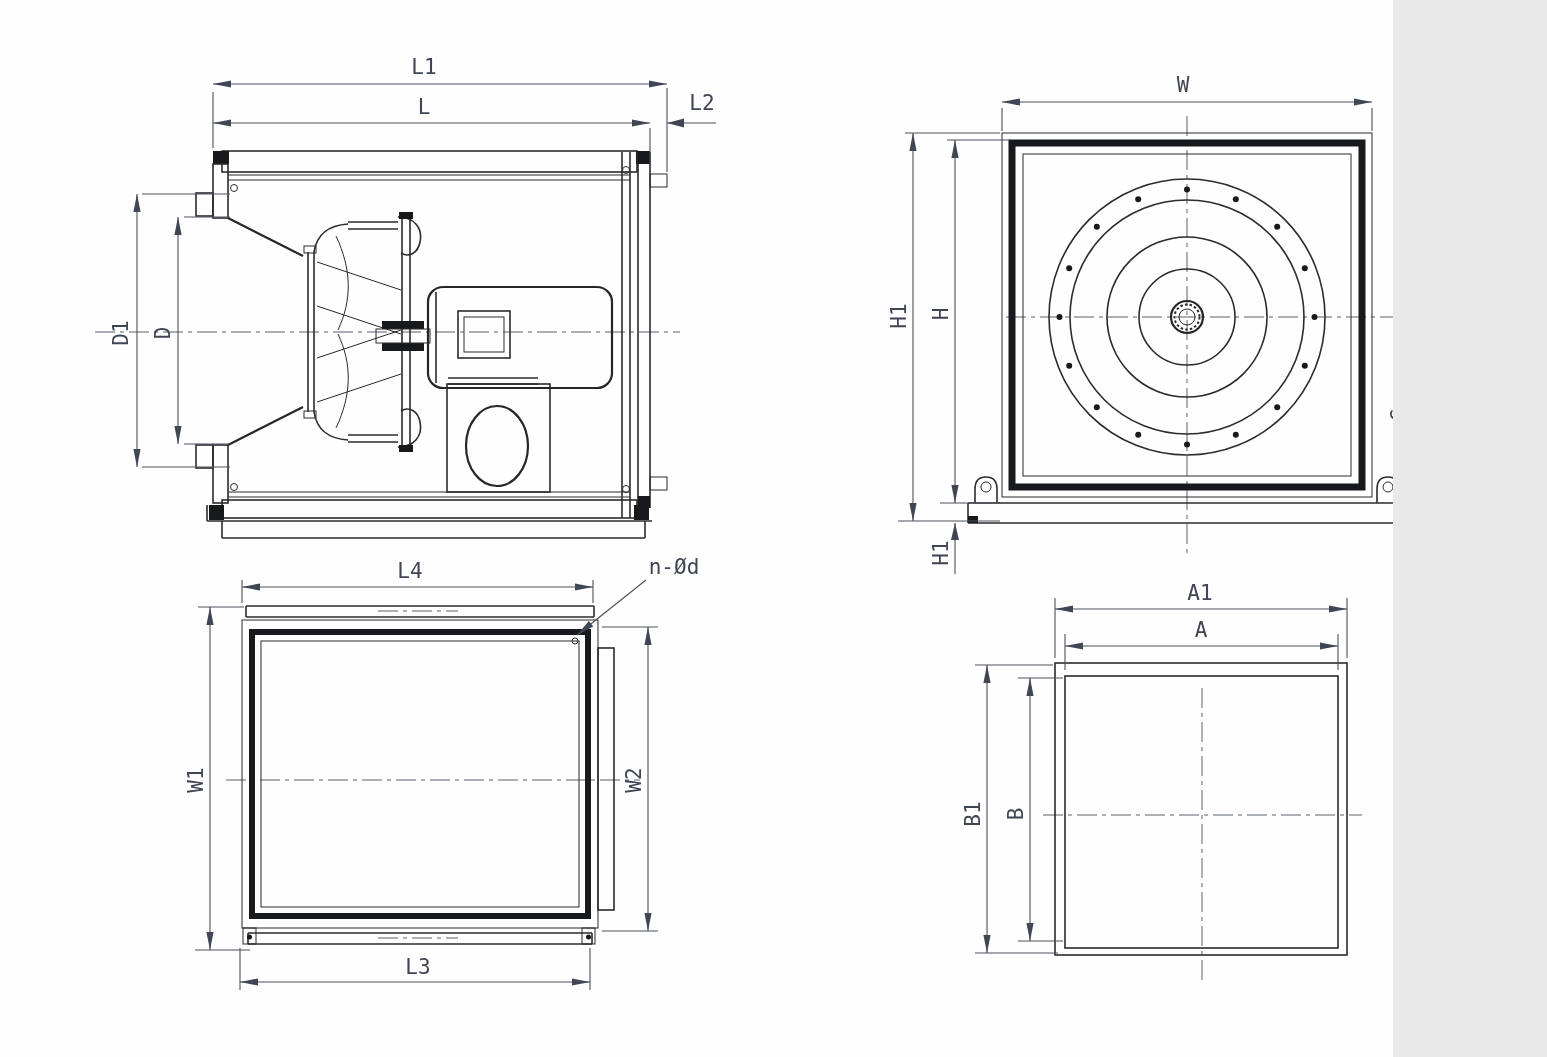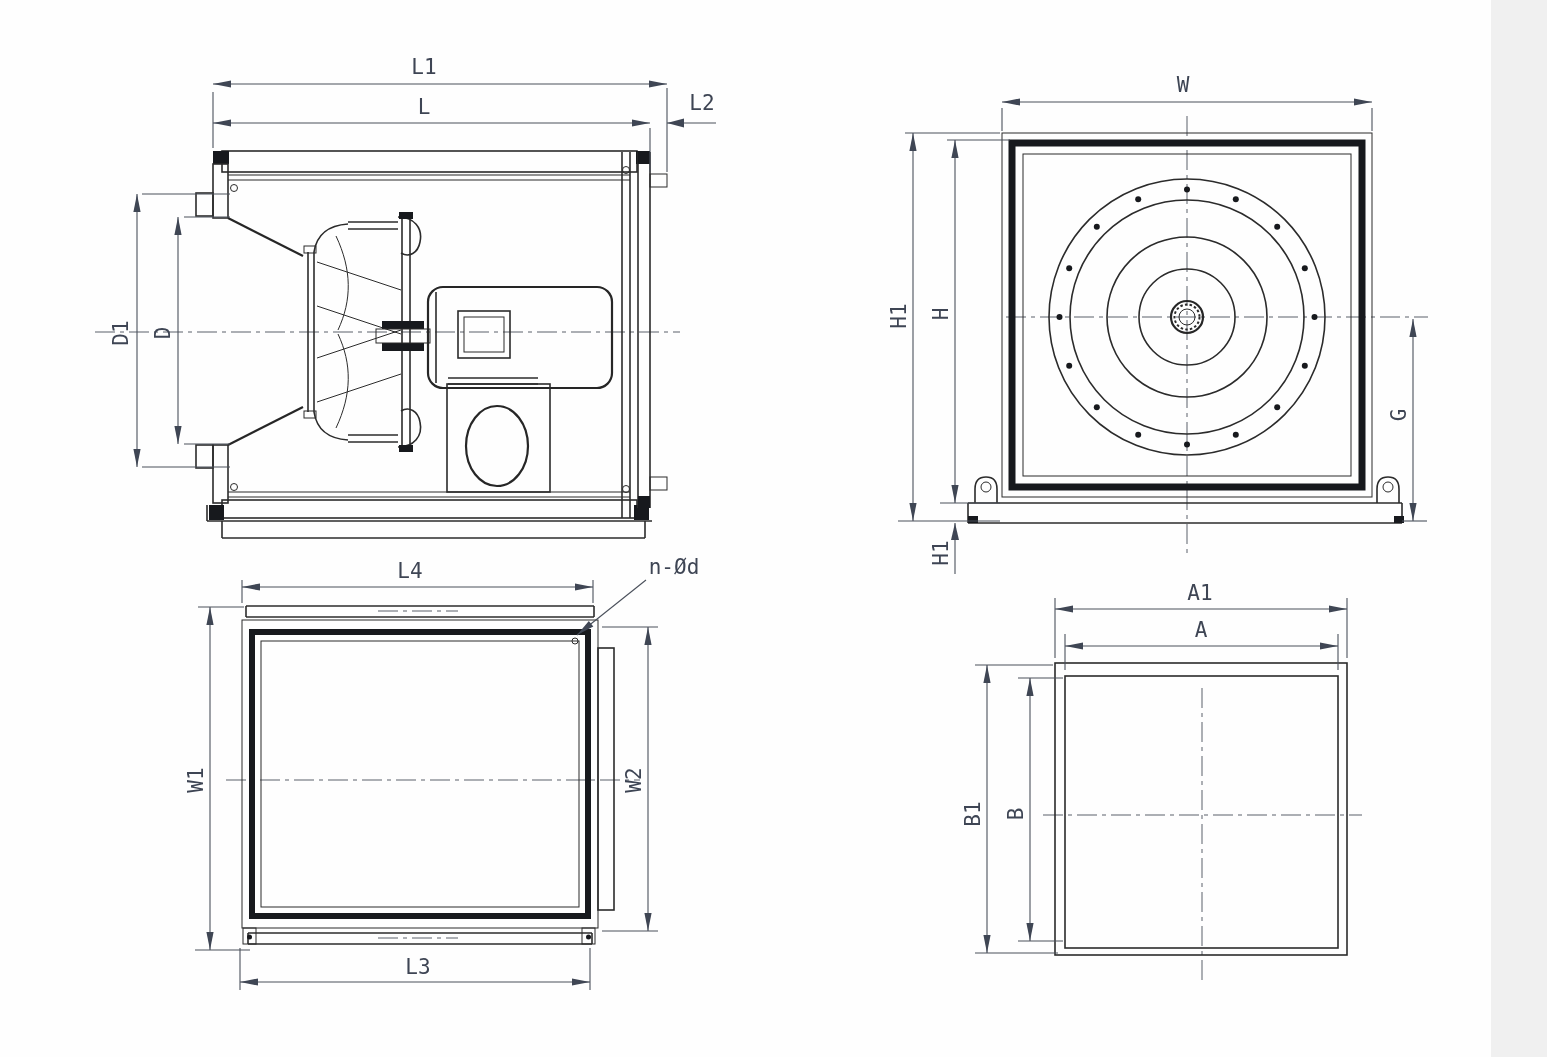--- a/index.html
+++ b/index.html
@@ -1,16 +1,16 @@
 <!DOCTYPE html>
 <html><head>
 <meta charset="utf-8">
 <style>
   html,body{margin:0;padding:0;background:#e9e9e9;}
-  .canvas{position:relative;width:1547px;height:1057px;background:#fefefe;overflow:hidden;}
+  .canvas{position:relative;width:1393px;height:1057px;background:#fefefe;overflow:hidden;}
   svg{position:absolute;left:0;top:0;}
   .g{stroke:#2b2b2b;fill:none;stroke-width:1.6;}
   .g2{stroke:#262626;fill:none;stroke-width:2.2;}
   .thin{stroke:#2b2b2b;fill:none;stroke-width:1;}
   .thick{stroke:#17191d;fill:none;stroke-width:7;}
   .thick6{stroke:#17191d;fill:none;stroke-width:6;}
   .blk{fill:#17191d;stroke:none;}
   .dim{stroke:#4a505b;fill:none;stroke-width:1.1;}
   .cl{stroke:#5a606a;fill:none;stroke-width:1;stroke-dasharray:20 5 4 5;}
   .lbl{font-family:"DejaVu Sans Mono","Liberation Mono",monospace;font-size:21px;fill:#3e4554;}

